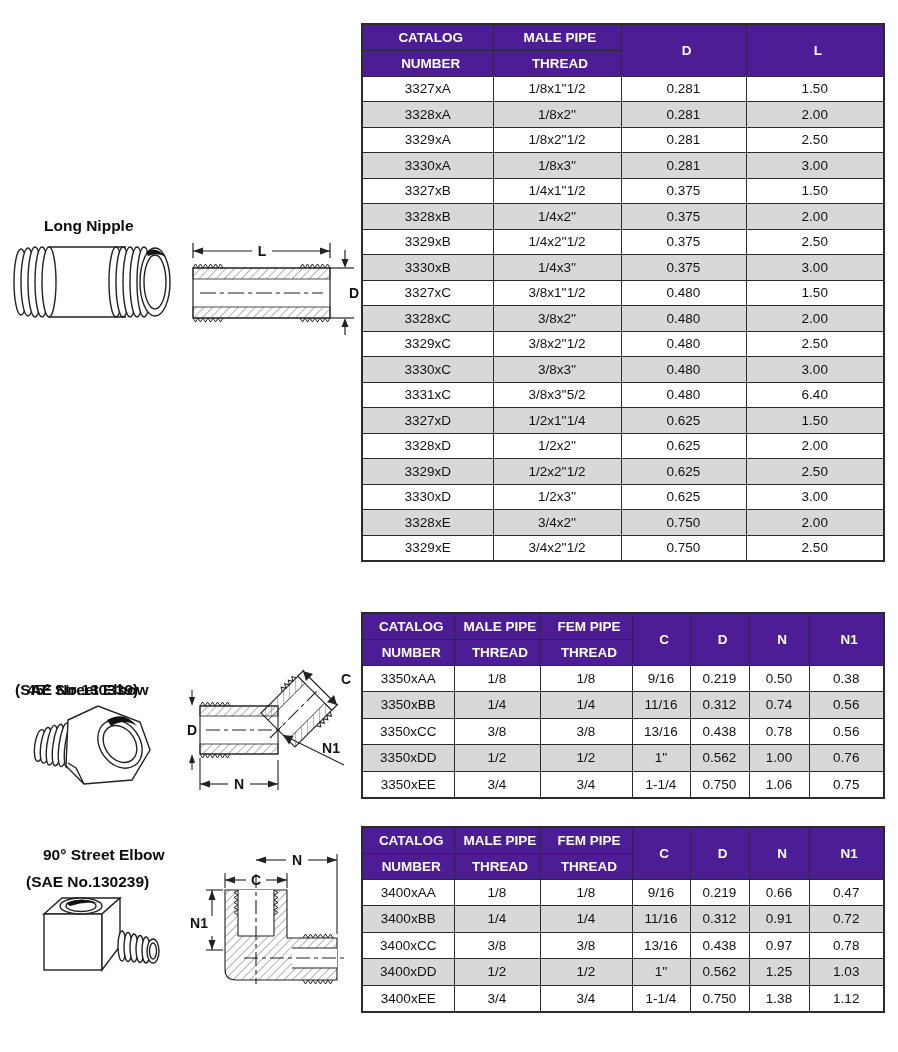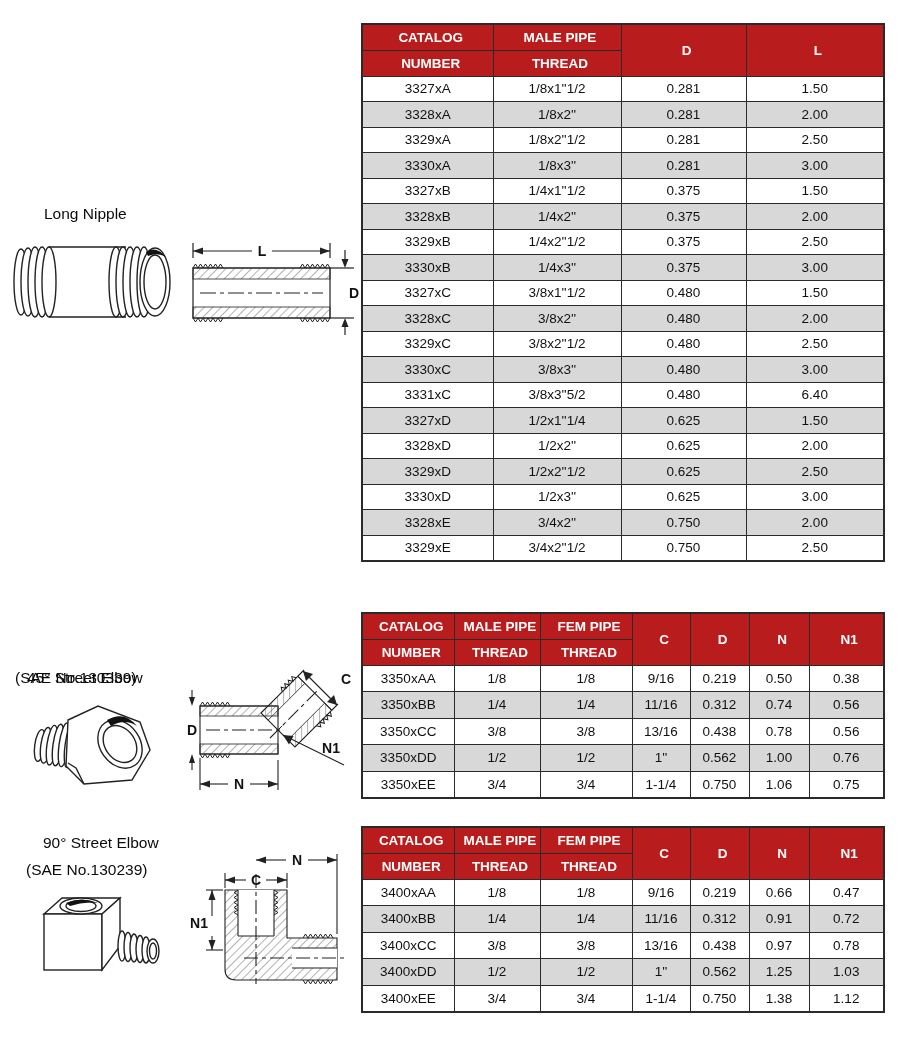--- a/index.html
+++ b/index.html
@@ -1,35 +1,35 @@
 <!DOCTYPE html>
 <html><head>
 <meta charset="utf-8">
 <style>
   * { margin:0; padding:0; box-sizing:border-box; }
   body { font-family:"Liberation Sans", sans-serif; background:#ffffff; }
   .page { position:relative; width:898px; height:1052px; background:#ffffff; overflow:hidden; }
 
   table.spec { position:absolute; border-collapse:collapse; table-layout:fixed; border:2px solid #2a2a2a; }
   table.spec th {
-    background:#b91c1c; color:#ffffff; font-weight:bold; font-size:13.5px;
+    background:#4c1d95; color:#ffffff; font-weight:bold; font-size:13.5px;
     border:1px solid #2a2a2a; text-align:center; vertical-align:middle; height:26px;padding-left:6px;
   }
   table.spec td {
     border:1px solid #2a2a2a; text-align:center; vertical-align:middle;
     font-size:13.5px; color:#111111; background:#ffffff;
   }
   table.spec tbody tr:nth-child(even) td { background:#D8D8D8; }
   #table-long-nipple { left:361px; top:23px; }
   #table-long-nipple td { height:25.5px; }
   #table-elbow45 { left:361px; top:612px; }
   #table-elbow90 { left:361px; top:826px; }
   #table-elbow45 td, #table-elbow90 td { height:26.5px; }
 
-  .section-title { position:absolute; font-weight:normal; color:#0b0b0b; font-size:15.5px; white-space:nowrap; }
+  .section-title { position:absolute; font-weight:bold; color:#0b0b0b; font-size:15.5px; white-space:nowrap;margin-top:12px; }
   #title-long-nipple { left:44px; top:205px; }
   #title-elbow45 { left:27px; top:669px; }
   #subtitle-elbow45 { left:15px; top:669px; }
   #title-elbow90 { left:43px; top:834px; }
   #subtitle-elbow90 { left:26px; top:861px; }
 
   svg.drawing { position:absolute; }
   #nipple-3d { left:8px; top:242px; }
   #nipple-dim { left:188px; top:238px; }
   #elbow45-3d { left:28px; top:690px; }

